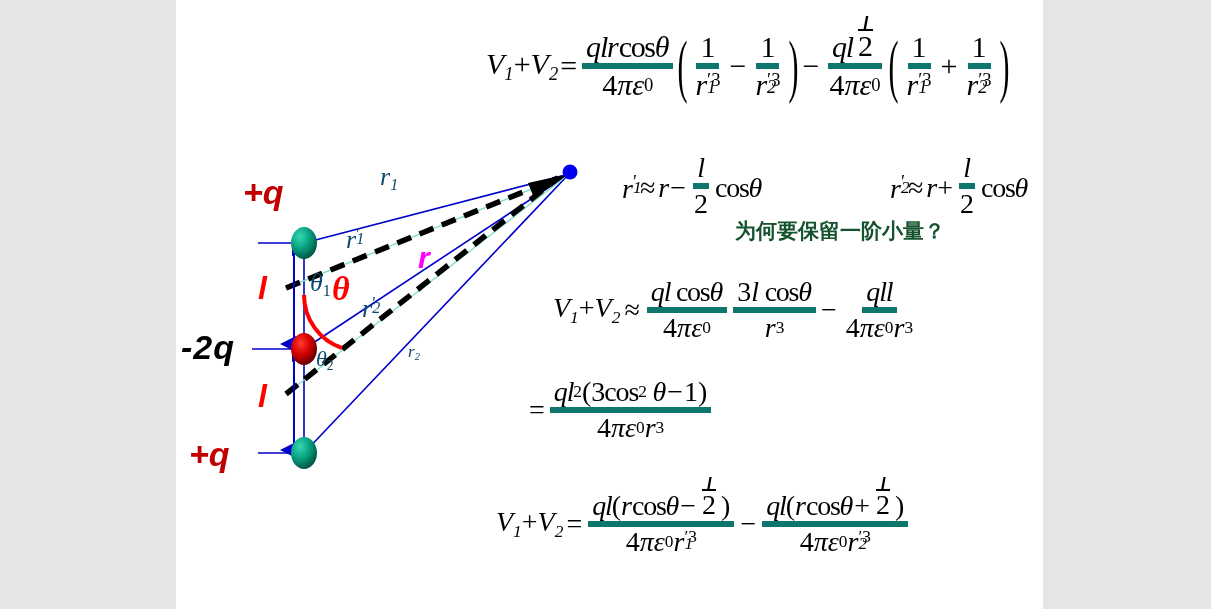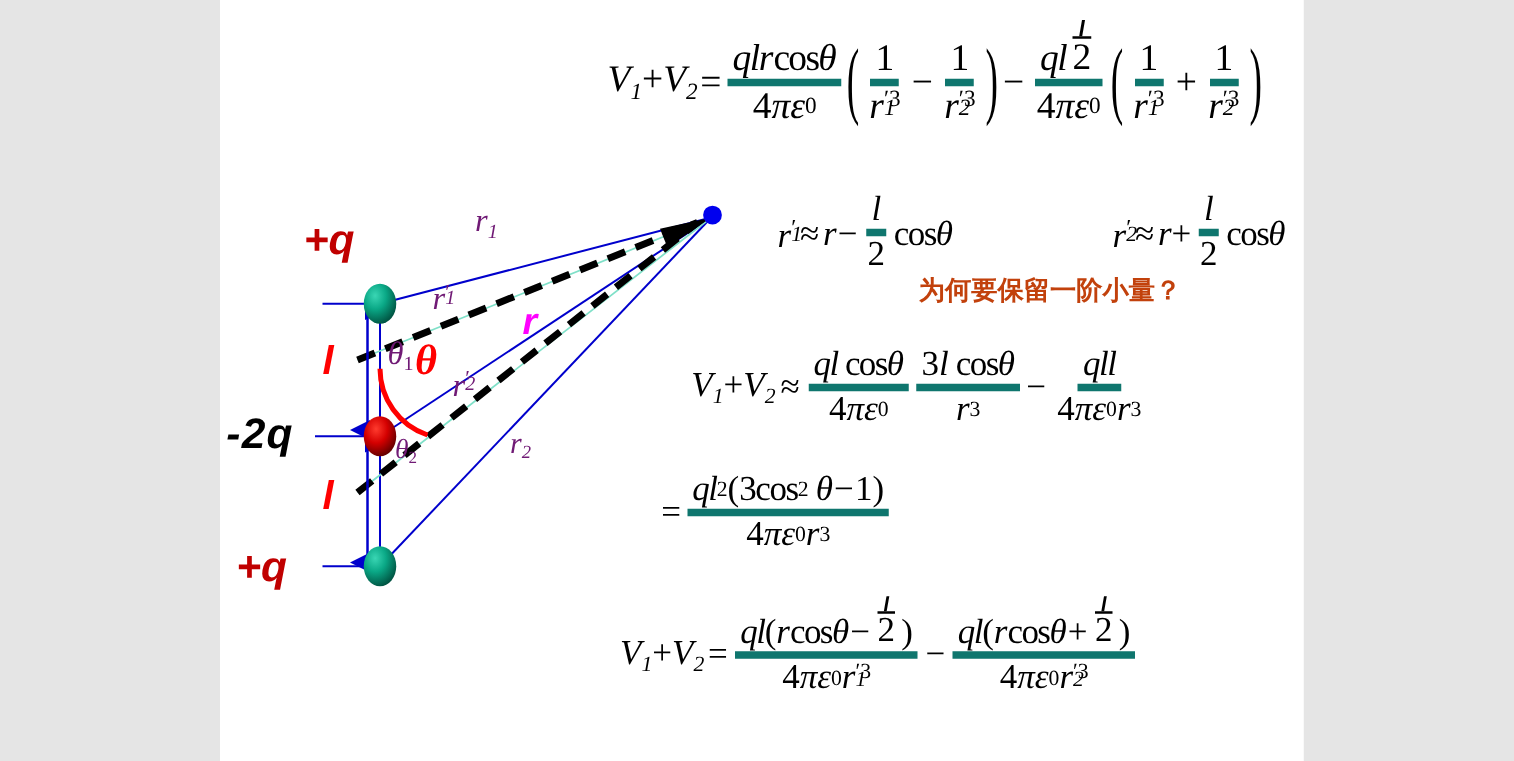--- a/index.html
+++ b/index.html
@@ -119,25 +119,25 @@
     font-weight: bold;
     font-style: italic;
     color: #ff00ff;
   }
   .thetabig {
     font-family: "Liberation Serif", serif;
     font-weight: bold;
     font-style: italic;
     color: #ff0000;
   }
-  .rlbl { font-style: italic; color: #701a75; }
+  .rlbl { font-style: italic; color: #0c4a6e; }
   .cnote {
     position: absolute;
-    color: #c2410c;
-    font-family: Liberation Serif, serif;
+    color: #14532d;
+    font-family: Liberation Mono, monospace;
     font-weight: bold;
     white-space: nowrap;
     line-height: 1;
   }
 </style>
 </head>
 <body>
 
 <div id="root">
   <div id="slide">
@@ -431,21 +431,21 @@
     <div class="dlabel llbl" style="left:82px; top:380px; font-size:32px;">l</div>
 
     <div class="dlabel rlbl" style="left:204px; top:164px; font-size:26px;">r<sub>1</sub></div>
 
     <div class="dlabel rlbl" style="left:170px; top:225px; font-size:26px;">r<span style="position:relative; display:inline-block;"><sub style="position:absolute; left:0; top:0.38em; font-size:0.62em;">1</sub><sup style="font-size:0.66em; vertical-align:0.5em;">′</sup></span></div>
 
     <div class="dlabel rvec" style="left:242px; top:243px; font-size:30px;">r</div>
 
     <div class="dlabel rlbl" style="left:186px; top:294px; font-size:26px;">r<span style="position:relative; display:inline-block;"><sub style="position:absolute; left:0; top:0.38em; font-size:0.62em;">2</sub><sup style="font-size:0.66em; vertical-align:0.5em;">′</sup></span></div>
 
-    <div class="dlabel rlbl" style="left:232px; top:343px; font-size:24px;font-family:Liberation Serif, serif;">r<sub>2</sub></div>
+    <div class="dlabel rlbl" style="left:232px; top:343px; font-size:17px;font-family:Liberation Serif, serif;">r<sub>2</sub></div>
 
     <div class="dlabel rlbl" style="left:134px; top:250px; font-size:26px;margin-top:20px;">θ<sub style="font-style:normal">1</sub></div>
 
     <div class="dlabel thetabig" style="left:156px; top:272px; font-size:34px;">θ</div>
 
     <div class="dlabel rlbl" style="left:140px; top:348px; font-size:22px;">θ<sub style="font-style:normal">2</sub></div>
 
   </div>
 </div>
 

